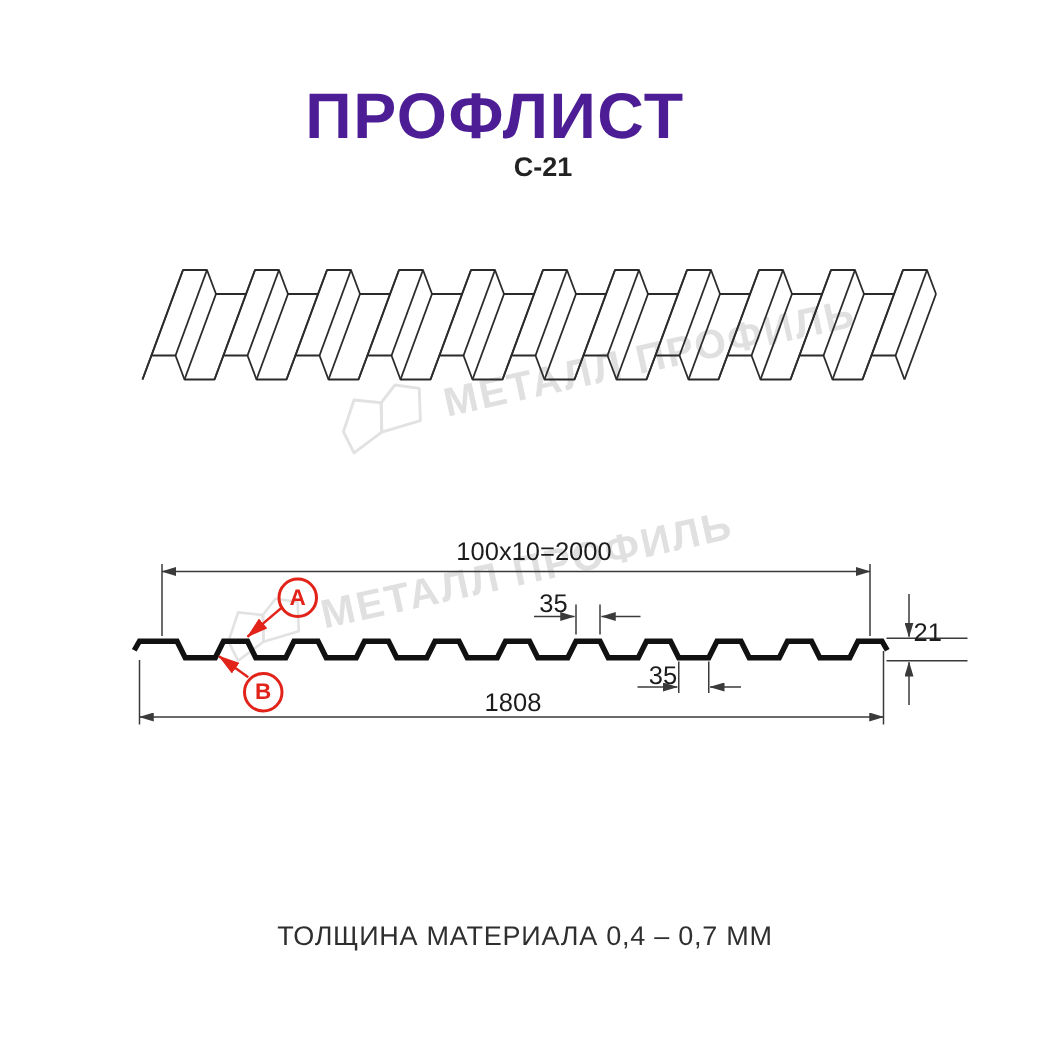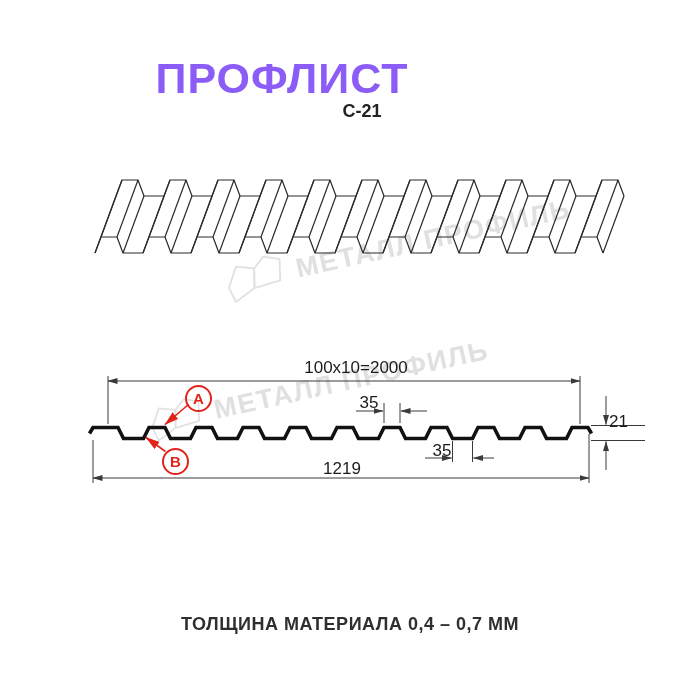--- a/index.html
+++ b/index.html
@@ -3,29 +3,29 @@
 <meta charset="utf-8">
 <style>
   html,body{margin:0;padding:0;}
   body{
     width:700px;height:700px;background:#ffffff;position:relative;overflow:hidden;
     font-family:"Liberation Sans", sans-serif;color:#1c1c1c;
   }
   .abs{position:absolute;}
   .page-title{
     left:0;top:54px;width:564px;text-align:center;
-    font-size:43px;font-weight:bold;letter-spacing:1px;color:#8b5cf6;z-index:3;
+    font-size:43px;font-weight:bold;letter-spacing:1px;color:#4c1d95;z-index:3;padding-left:48px;
   }
   .page-subtitle{
     left:0;top:101px;width:700px;text-align:center;
     font-size:18px;font-weight:bold;color:#222;z-index:3;padding-left:12px;
   }
   .footer-caption{
     left:0;top:614px;width:700px;text-align:center;
-    font-size:18px;font-weight:bold;letter-spacing:.5px;color:#2f2f2f;z-index:3;
+    font-size:18px;font-weight:normal;letter-spacing:.5px;color:#2f2f2f;z-index:3;
   }
   .watermark{
     display:flex;align-items:center;gap:10px;z-index:1;white-space:nowrap;
     transform:rotate(-12.5deg);transform-origin:left center;pointer-events:none;
   }
   .watermark .wm-text{
     font-size:27px;font-weight:bold;letter-spacing:1.5px;color:#e0e0e0;
   }
   #wmTop{left:224px;top:262px;}
   #wmBottom{left:148px;top:404px;}
@@ -163,18 +163,18 @@
   <g stroke="#e2231a" stroke-width="1.6" fill="none">
     <line x1="188.5" y1="404.5" x2="165" y2="424.5" marker-end="url(#mR)"></line>
     <line x1="165.5" y1="451.5" x2="146" y2="437.5" marker-end="url(#mR)"></line>
   </g>
 </svg>
 
 <div class="abs dim-label" id="dimTop">100x10=2000</div>
 <div class="abs dim-label" id="dim35t">35</div>
 <div class="abs dim-label" id="dim35b">35</div>
 <div class="abs dim-label" id="dim21">21</div>
-<div class="abs dim-label" id="dim1051">1219</div>
+<div class="abs dim-label" id="dim1051">1808</div>
 
 <div class="abs marker-circle" id="circleA">A</div>
 <div class="abs marker-circle" id="circleB">B</div>
 
 <div class="abs footer-caption">ТОЛЩИНА МАТЕРИАЛА 0,4 – 0,7 ММ</div>
 
 </body></html>

